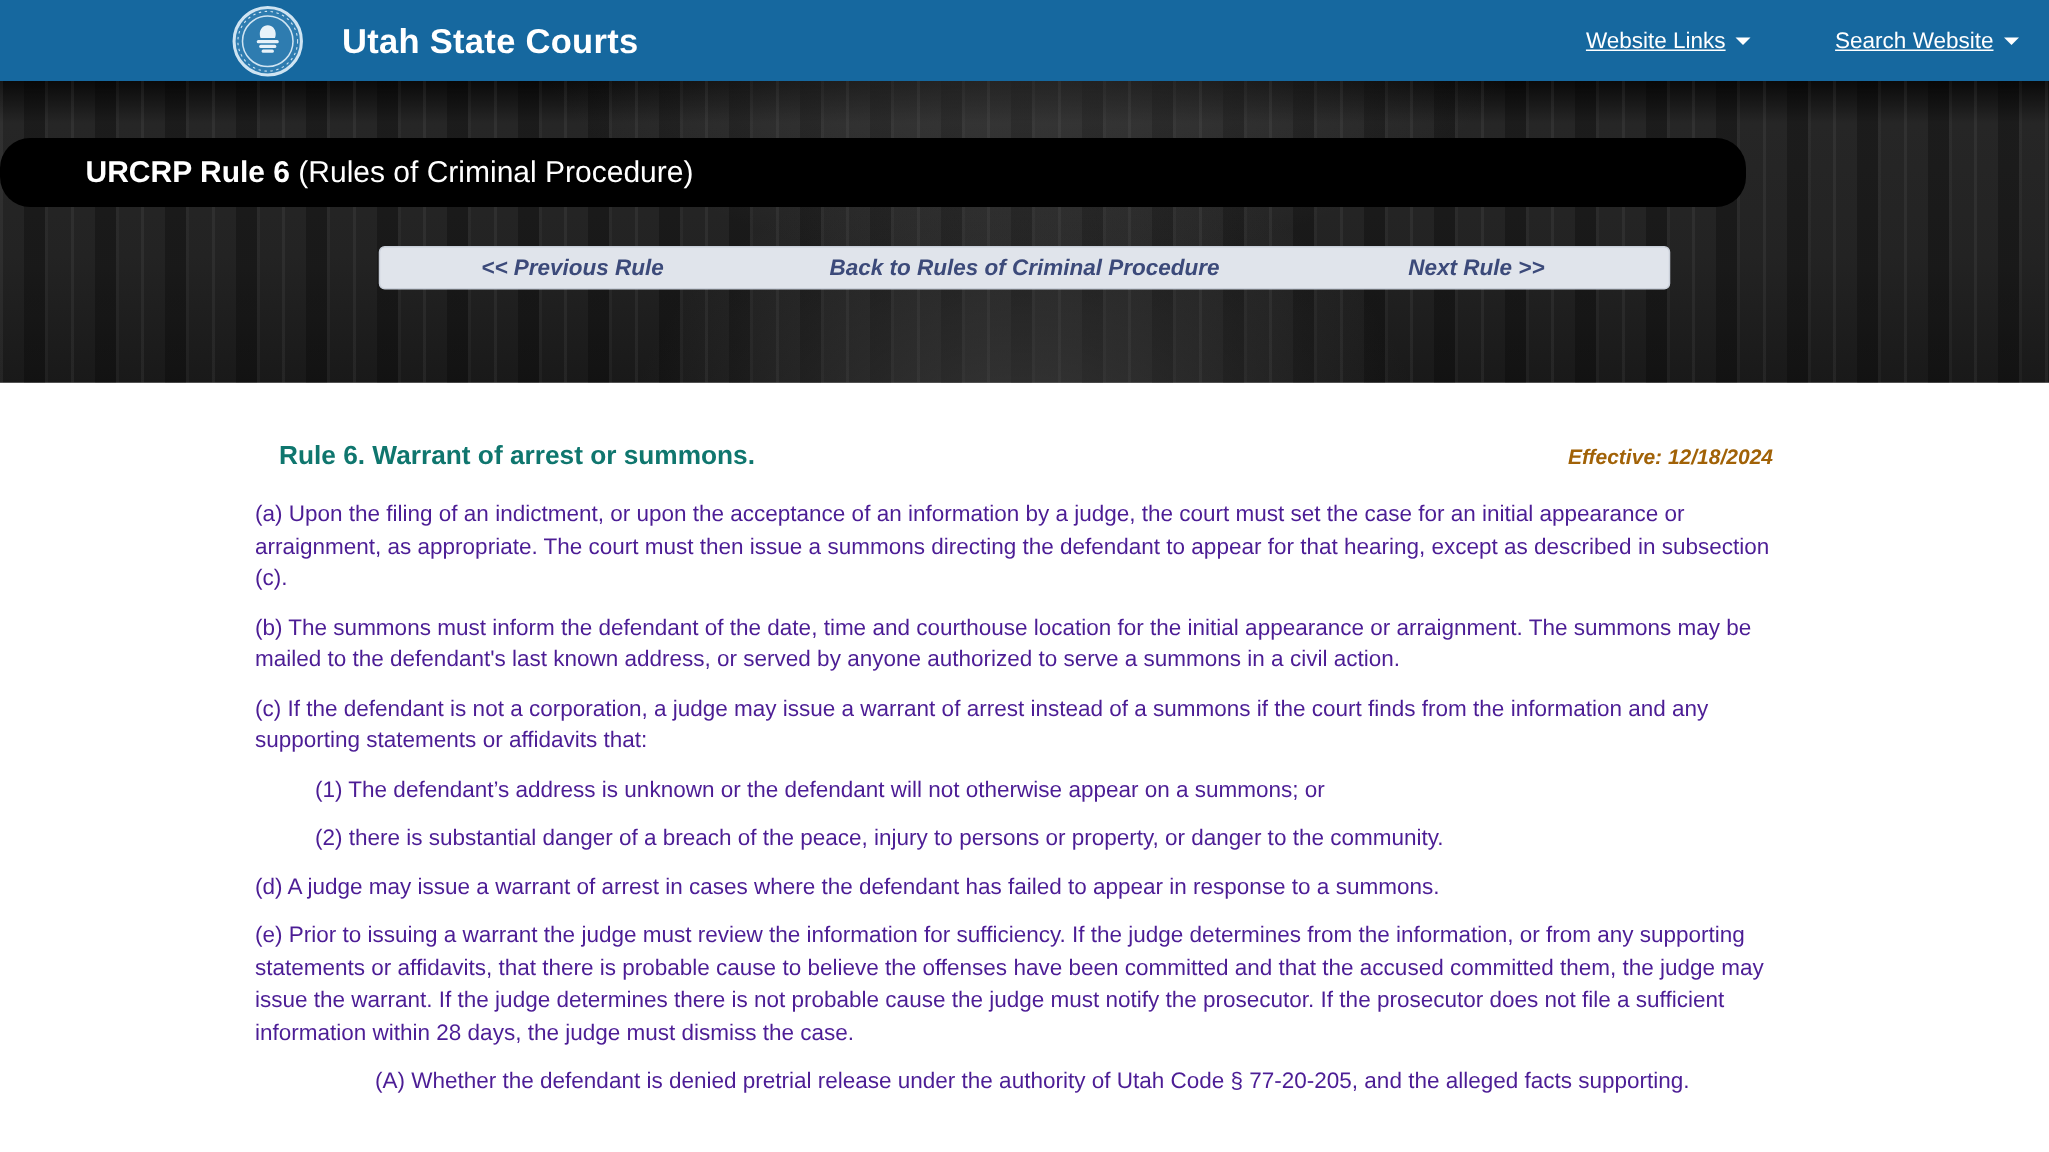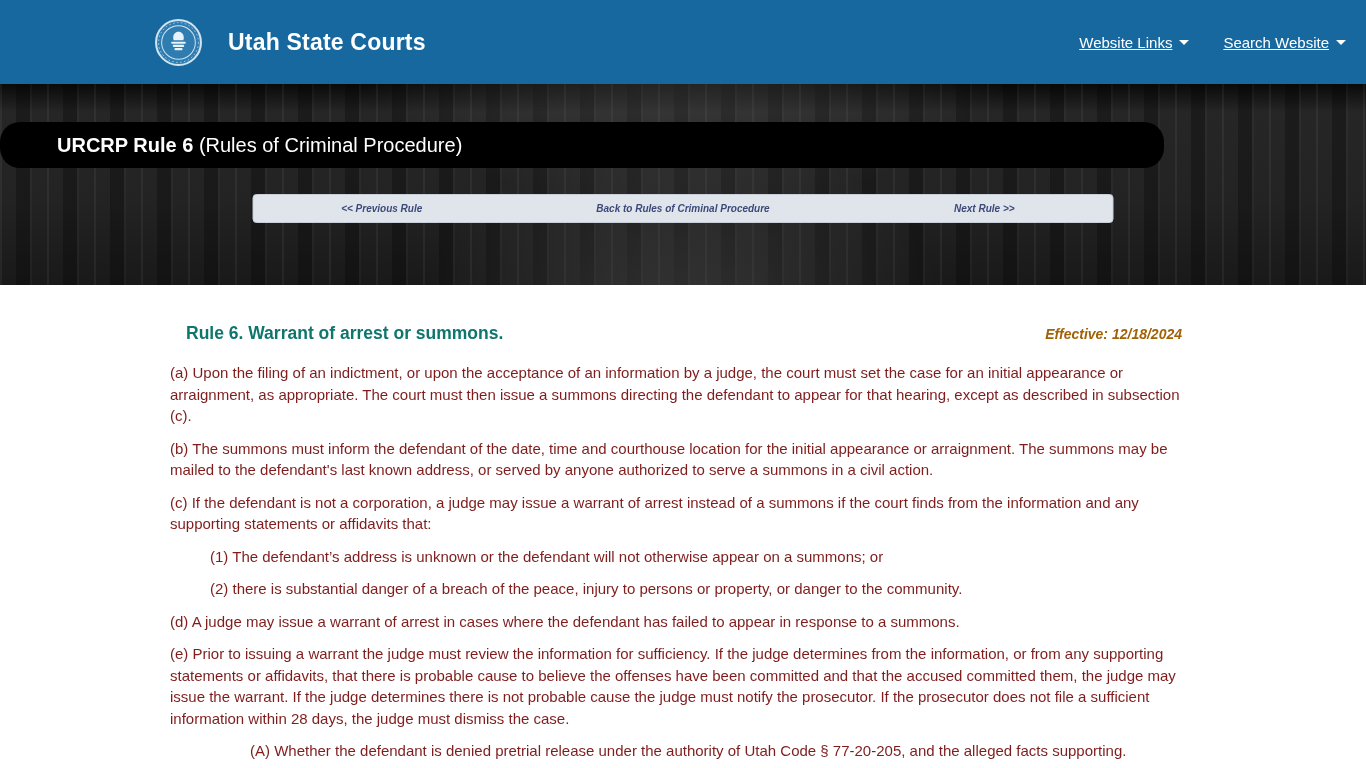--- a/index.html
+++ b/index.html
@@ -5,21 +5,21 @@
   * { margin: 0; padding: 0; box-sizing: border-box; }
   html, body {
     width: 1366px; height: 768px;
     overflow: hidden;
     background: #ffffff;
     font-family: "Liberation Sans", sans-serif;
   }
 
   
   .site-header {
-    height: 84px;
+    height: 54px;
     background: #16689f;
     display: flex;
     align-items: center;
     padding: 0 20px 0 154px;
   }
   .seal {
     width: 49px; height: 49px;
     flex: 0 0 auto;
     display: block;
   }
@@ -27,21 +27,21 @@
     color: #ffffff;
     font-size: 23px;
     font-weight: bold;
     margin-left: 25px;
     letter-spacing: 0.2px;
   }
   .header-nav {
     margin-left: auto;
     display: flex;
     align-items: center;
-    gap: 34px;
+    gap: 56px;
   }
   .header-link {
     color: #ffffff;
     font-size: 15px;
     text-decoration: underline;
     cursor: pointer;
     display: inline-flex;
     align-items: center;
     white-space: nowrap;
   }
@@ -93,21 +93,21 @@
     width: 861px; height: 29px;
     background: #e0e4eb;
     border: 1px solid #c9cfd9;
     border-radius: 4px;
     display: grid;
     grid-template-columns: 1fr 1.35fr 1fr;
     align-items: center;
   }
   .rule-nav a {
     text-align: center;
-    font-size: 10px;
+    font-size: 15px;
     font-style: italic;
     font-weight: bold;
     color: #3c4a7a;
     text-decoration: none;
     cursor: pointer;
     white-space: nowrap;
   }
 
   
   .content {
@@ -128,21 +128,21 @@
   .effective {
     font-size: 14px;
     font-weight: bold;
     font-style: italic;
     color: #a16207;
     padding-right: 14px;
   }
   .rule-body p {
     font-size: 15px;
     line-height: 21.5px;
-    color: #7f1d1d;
+    color: #4c1d95;
     margin-bottom: 11px;
   }
   .rule-body p.indent-1 { padding-left: 40px; }
   .rule-body p.indent-2 { padding-left: 80px; }
 </style>
 </head>
 <body>
 
 <header class="site-header">
   <svg class="seal" viewBox="0 0 48 48">

